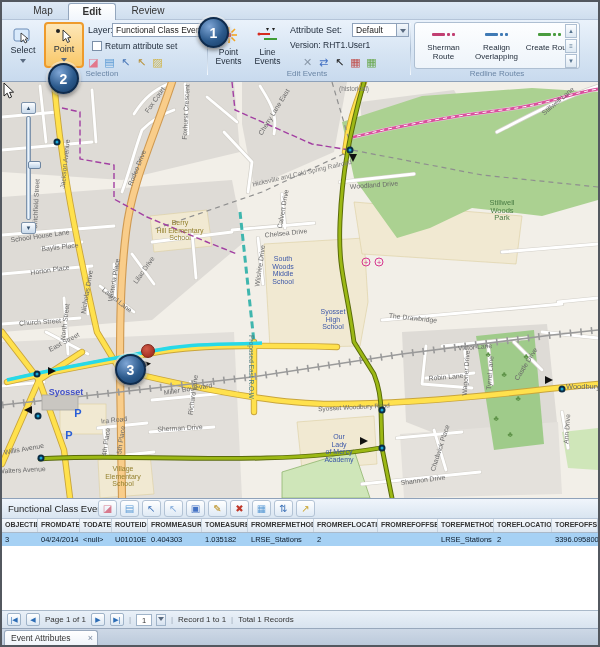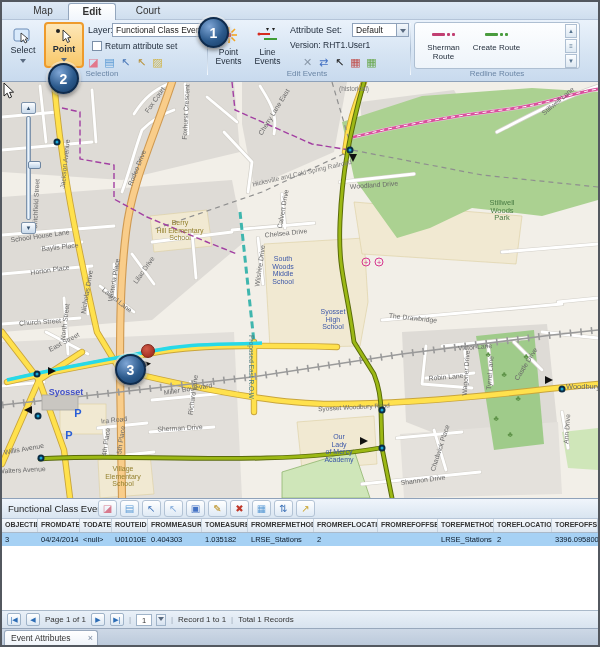--- a/index.html
+++ b/index.html
@@ -84,42 +84,42 @@
   #evt-tab-close{position:absolute;right:4px;top:0;color:#7c8ba0;font-size:9px;}
 </style>
 </head>
 <body>
 
 <div id="win">
 
   <div id="tabrow">
     <div class="rtab" id="tab-map">Map</div>
     <div class="rtab" id="tab-edit">Edit</div>
-    <div class="rtab" id="tab-review">Court</div>
+    <div class="rtab" id="tab-review">Review</div>
   </div>
 
   <div id="ribbon">
 
     <div class="rbtn" id="btn-select">
       <span class="ic" style="display:block;height:20px;padding-top:2px;">
         <svg width="22" height="18">
             <rect x="2" y="2" width="15" height="12" rx="2" fill="#d9eafb" stroke="#6b8cb8"></rect>
             <polygon points="9,6 9,15 11.5,12.8 13,16 14.8,15.2 13.4,12 16,11.8" fill="#fff" stroke="#222" stroke-width="0.8"></polygon>
           </svg>
       </span>
       <span>Select</span><br><span class="caret"></span>
     </div>
     <div class="rbtn" id="btn-point">
       <span class="ic" style="display:block;height:20px;padding-top:2px;">
         <svg width="24" height="18">
             <circle cx="6" cy="5" r="2" fill="#222"></circle>
             <polygon points="11,4 11,15 13.8,12.5 15.5,16.5 17.5,15.6 15.8,11.8 19,11.5" fill="#fff" stroke="#222" stroke-width="0.9"></polygon>
           </svg>
       </span>
-      <span style="font-weight:bold;">Point</span><br><span class="caret"></span>
+      <span style="font-weight:normal;">Point</span><br><span class="caret"></span>
     </div>
     <span class="flabel" style="left:86px;top:5px;">Layer:</span>
     <div class="combo" style="left:110px;top:3px;width:89px;">Functional Class Event</div>
     <div class="combo-btn" style="left:198px;top:3px;"><span class="caret"></span></div>
     <div class="checkbox" style="left:90px;top:21px;"></div>
     <span class="flabel" style="left:103px;top:21px;font-size:8.5px;">Return attribute set</span>
     <div id="sel-icons"><span class="mini-icon" style="color: rgb(226, 120, 140);">◪</span><span class="mini-icon" style="color: rgb(91, 155, 213);">▤</span><span class="mini-icon" style="color: rgb(74, 120, 184);">↖</span><span class="mini-icon" style="color: rgb(184, 146, 58);">↖</span><span class="mini-icon" style="color: rgb(208, 181, 74);">▨</span></div>
     <div class="glabel" style="left:20px;width:160px;">Selection</div>
     <div class="gsep" style="left:205px;"></div>
 
@@ -161,20 +161,25 @@
     <div class="glabel" style="left:230px;width:150px;">Edit Events</div>
     <div class="gsep" style="left:408px;"></div>
 
     <div id="redline-panel">
       <div id="redline-btns">
           <div class="rl-btn"><div class="rl-ic">
               <div class="rl-bar" style="background: rgb(193, 63, 114);"></div>
               <div class="rl-dot" style="background: rgb(193, 63, 114);"></div>
               <div class="rl-dot" style="background: rgb(193, 63, 114);"></div>
             </div><span>Sherman Route</span></div>
+          <div class="rl-btn"><div class="rl-ic">
+              <div class="rl-bar" style="background: rgb(63, 122, 181);"></div>
+              <div class="rl-dot" style="background: rgb(63, 122, 181);"></div>
+              <div class="rl-dot" style="background: rgb(63, 122, 181);"></div>
+            </div><span>Realign Overlapping</span></div>
           <div class="rl-btn"><div class="rl-ic">
               <div class="rl-bar" style="background: rgb(74, 156, 63);"></div>
               <div class="rl-dot" style="background: rgb(74, 156, 63);"></div>
               <div class="rl-dot" style="background: rgb(74, 156, 63);"></div>
             </div><span>Create Route</span></div>
         </div>
       <div id="redline-scroll">
         <div class="scr-btn">▲</div>
         <div class="scr-btn">≡</div>
         <div class="scr-btn">▼</div>

